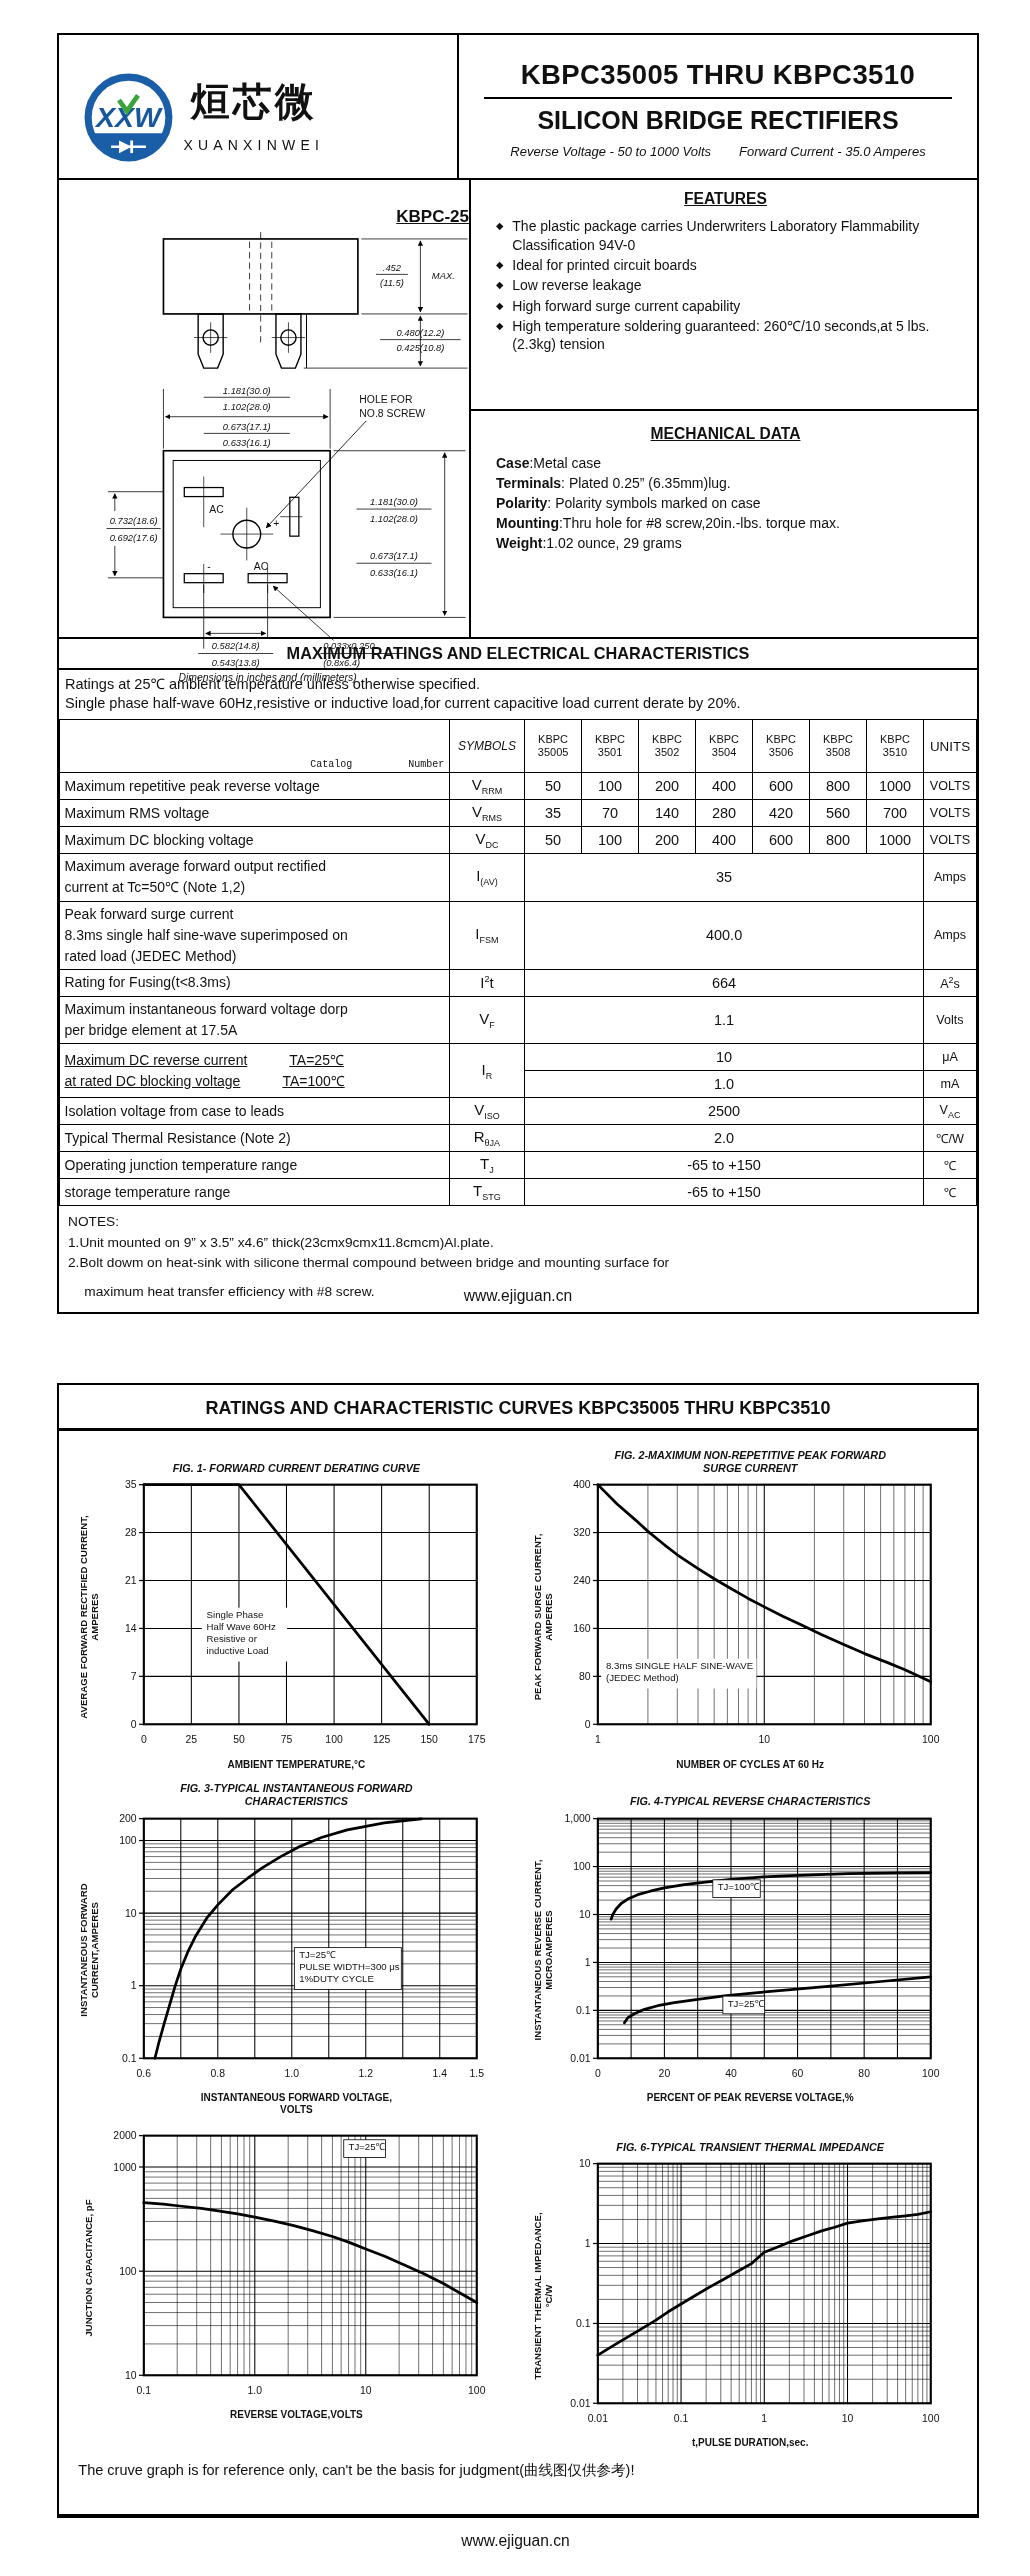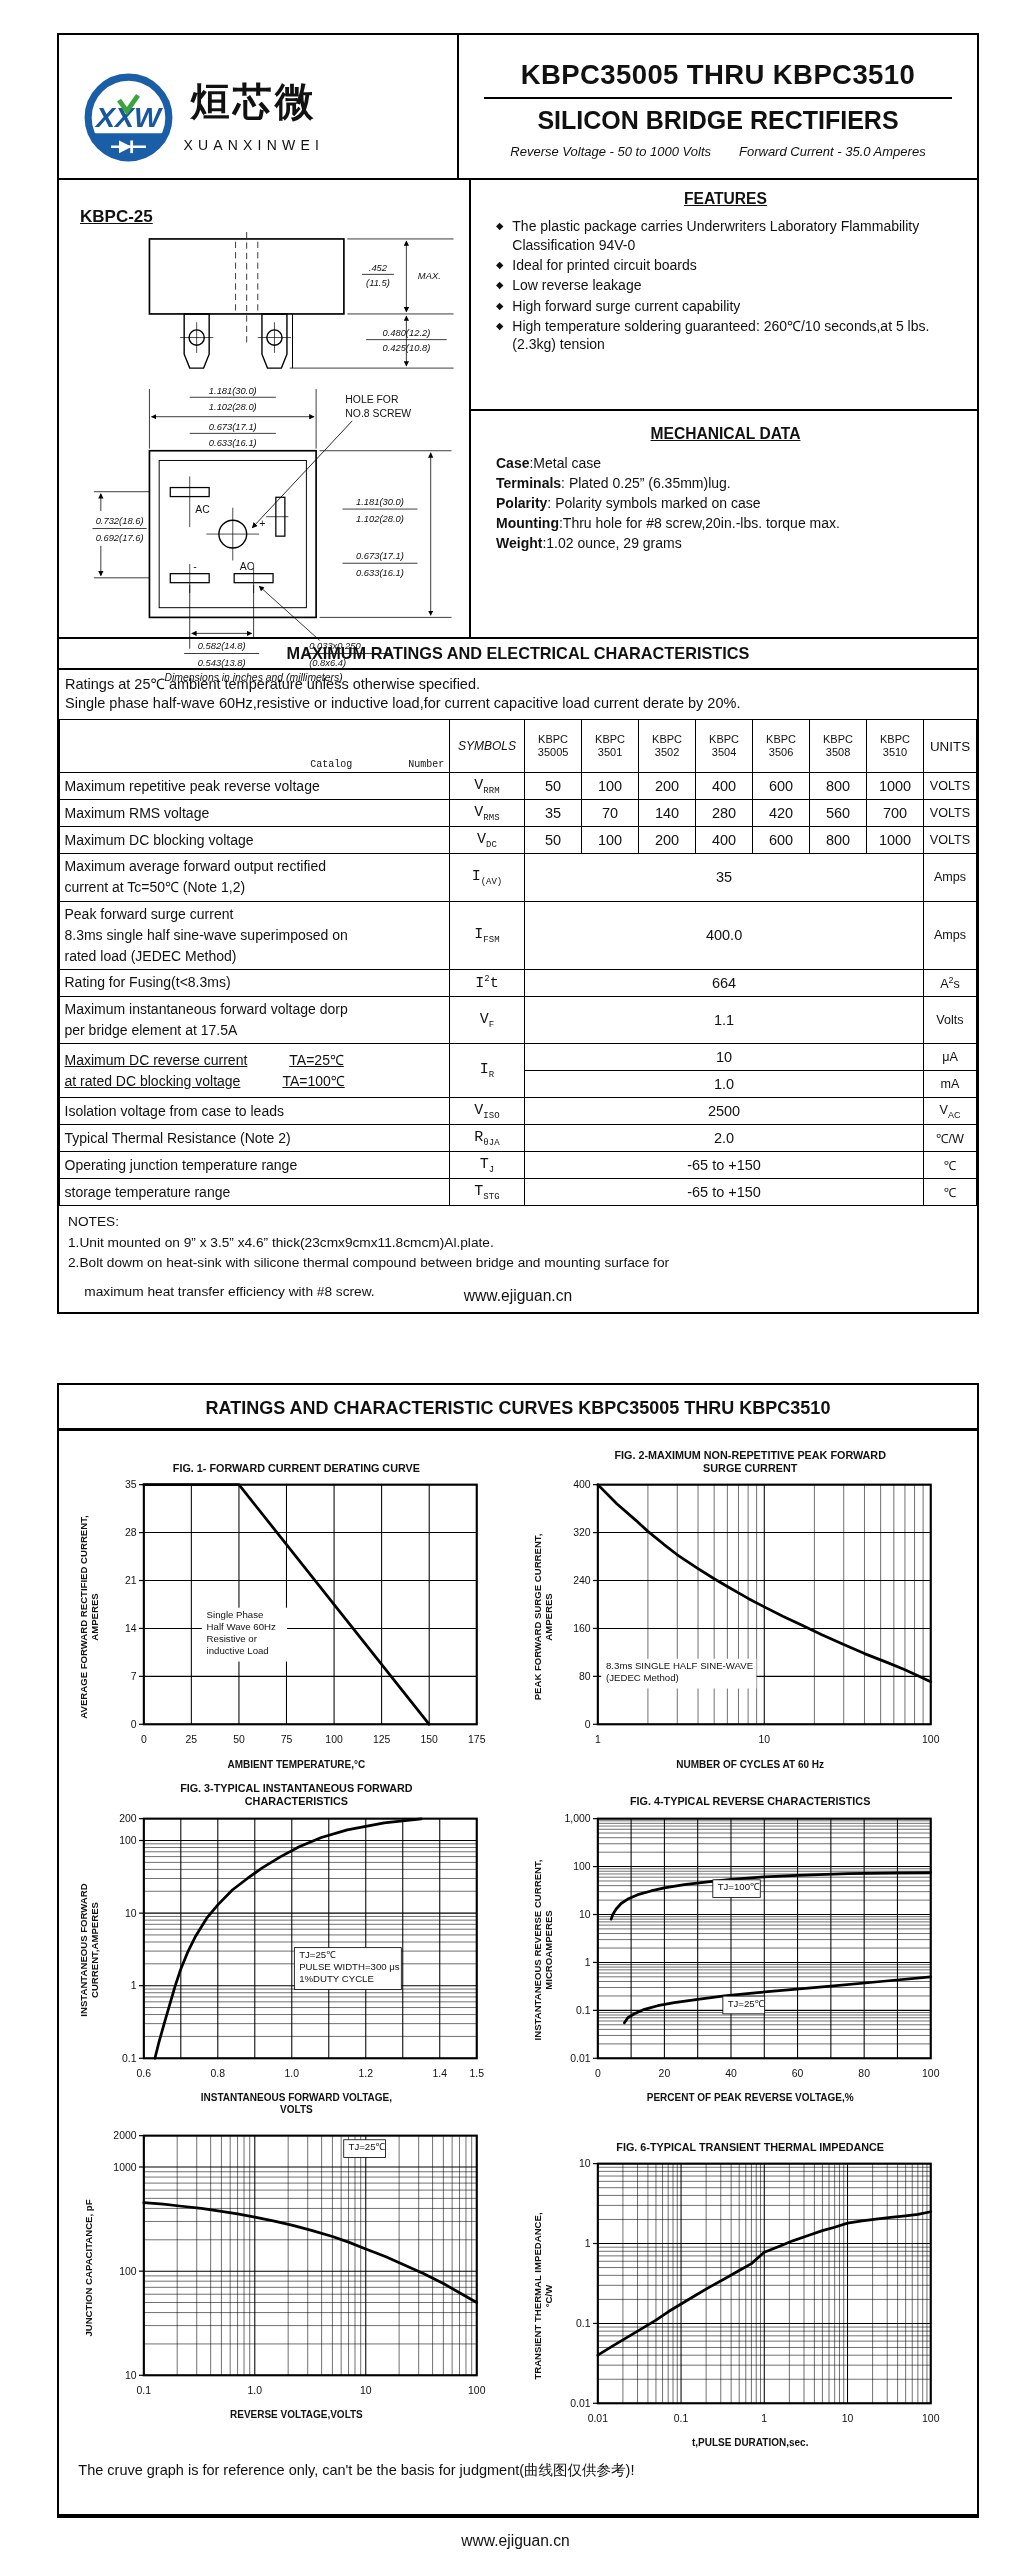--- a/index.html
+++ b/index.html
@@ -19,21 +19,21 @@
   .logo-cn { font-size:39px; font-weight:bold; letter-spacing:3px; line-height:1; }
   .logo-en { font-size:14px; letter-spacing:5.2px; margin-top:1.5px; }
   .title-wrap { flex:1; border-left:2.2px solid #000; display:flex; flex-direction:column; align-items:center; justify-content:center; padding:6px 15px 1.5px; }
   .doc-title { font-size:27.5px; font-weight:bold; letter-spacing:0.4px; }
   .title-rule { width:96%; border-top:2.2px solid #000; margin:6px 0 7.4px; }
   .doc-subtitle { font-size:25px; font-weight:bold; }
   .doc-tagline { font-size:13px; font-style:italic; margin-top:9px; display:flex; gap:28px; white-space:nowrap; }
 
   
   .s1-cols { display:flex; height:457px; }
-  .col-pack { flex:0 0 410px; padding:27px 0 0 21px; text-align:left; }
+  .col-pack { flex:0 0 410px; padding:27px 0 0 21px; text-align:right; }
   .pack-name { font-size:17px; font-weight:bold; text-decoration:underline; margin-bottom:4.5px; }
   .col-right { flex:1; border-left:2.2px solid #000; display:flex; flex-direction:column; }
   .features { height:231px; border-bottom:2.2px solid #000; padding:10.4px 22px 0 25px; }
   .sec-title { text-align:center; font-size:15.6px; font-weight:bold; text-decoration:underline; margin-bottom:9px; }
   .feat-list { list-style:none; margin:0; padding:0; font-size:14px; line-height:1.3; }
   .feat-list li { display:flex; margin-bottom:2.2px; }
   .bullet { flex:0 0 16.3px; font-size:9.6px; padding-top:3px; }
   .mech { padding:12px 22px 0 25px; font-size:14px; line-height:1.42; }
   .mech-row b { font-weight:bold; }
 
@@ -44,35 +44,35 @@
   table.ratings { border-collapse:collapse; width:100%; table-layout:fixed; }
   table.ratings td, table.ratings th { border:1.5px solid #000; padding:2.2px 4.5px; font-weight:normal; }
   th.cat-h { vertical-align:bottom; text-align:right; font-size:10px; padding:3px 7.4px 6px;font-family:Liberation Mono, monospace; }
   th.cat-h .num { margin-left:56px; }
   th.sym-h { font-style:italic; font-size:12px; text-align:center; }
   th.dev-h { font-size:11px; font-weight:bold; text-align:center; line-height:1.15; }
   th.un-h { font-size:13.4px; font-weight:bold; text-align:center; }
   td.lab { font-size:14px; line-height:1.5; text-align:left; padding-left:6px; }
   td.lab .lr { display:flex;text-decoration:underline; }
   td.lab .lr span:last-child { margin-left:42px;text-align:center; }
-  td.symc { text-align:center; font-size:15px;font-family:Liberation Mono, monospace; }
+  td.symc { text-align:center; font-size:15px; }
   td.symc sub, .un sub { font-size:9px; }
   td.symc sup, .un sup { font-size:9px; }
   td.val { text-align:center; font-size:14.5px; }
   td.un { text-align:center; font-size:12.6px; }
   .notes { padding:6px 9px; font-size:13.7px; line-height:1.5; }
   .notes .ind { padding-left:16.3px;margin-top:8px; }
   .foot1 { position:absolute; bottom:7.4px; left:0; right:0; text-align:center; font-size:15.6px; }
 
   
   .banner2 { border-bottom:3.7px solid #000; text-align:center; font-size:18px; font-weight:bold; padding:12.6px 0 9.6px; }
   .figs { display:grid; grid-template-columns:1fr 1fr; gap:10.4px 15px; padding:16.3px 7.4px 0 18px; }
   .fig {}
   .fig-title { text-align:center; font-weight:bold; font-size:10.8px; line-height:1.25; min-height:28px;
-    display:flex; flex-direction:column; justify-content:flex-end; align-items:center; }
+    display:flex; flex-direction:column; justify-content:flex-end; align-items:center;font-style:italic; }
   .fig-body { position:relative; padding-left:25px; }
   .ylab { position:absolute; top:50%; left:12px; width:267px; transform:translate(-50%,-50%) rotate(-90deg);
     text-align:center; font-weight:bold; font-size:9.6px; line-height:1.15; }
   .fig-plot { display:block; width:386px; height:auto; }
   .fig-xlabel { text-align:center; font-weight:bold; font-size:10px; line-height:1.2; margin-top:0px; }
   .note2 { font-size:14.5px; padding:12px 0 0 19.3px; }
   .foot2 { position:absolute; top:2532px; left:0; width:100%; text-align:center; font-size:15.6px; }
 
   
   svg.pack text { font-size:13.5px; font-style:italic; fill:#111; font-family:"Liberation Sans",sans-serif; }

